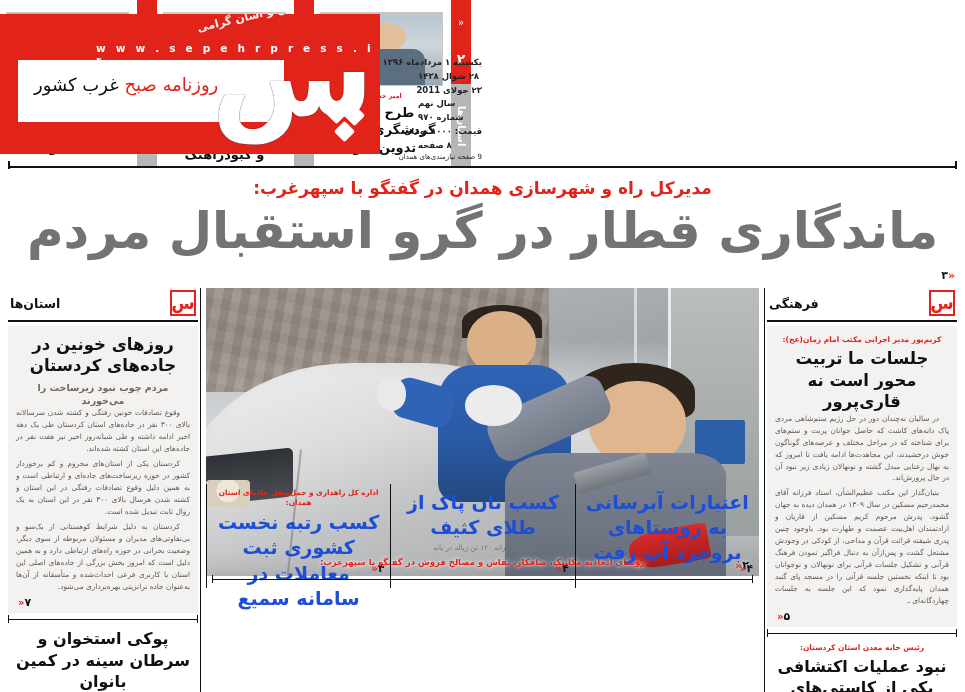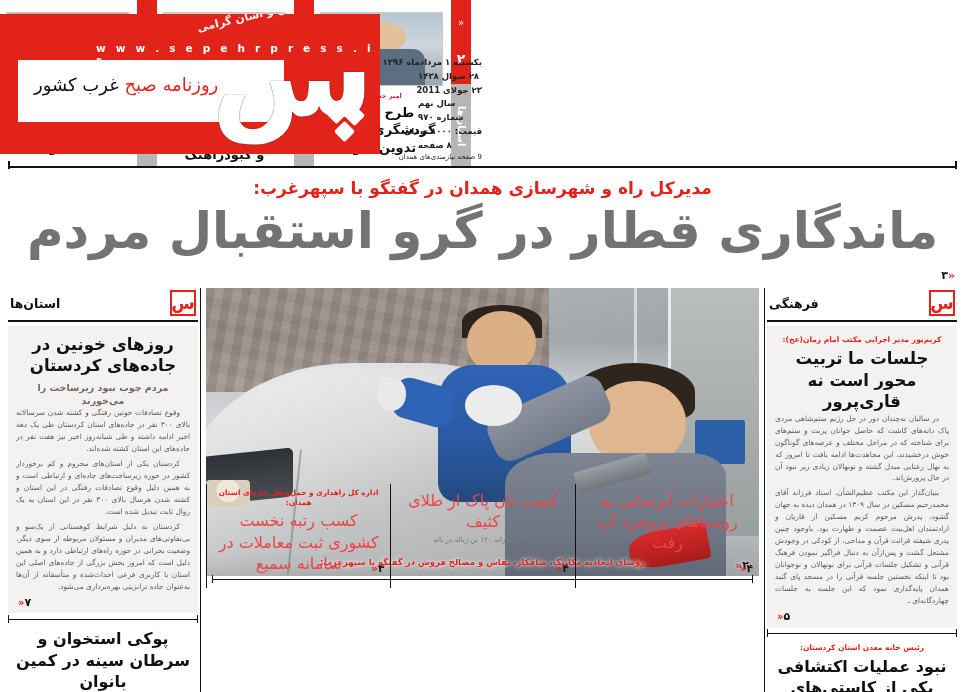--- a/index.html
+++ b/index.html
@@ -413,21 +413,21 @@
     position: absolute; left: 0; right: 0; bottom: 0; height: 104px;
     display: flex; flex-direction: row;
   }
   .bcell {
     flex: 1 1 0; padding: 4px 7px 0 7px; box-sizing: border-box;
     text-align: center; position: relative;
     border-left: 1px solid #111;
   }
   .bcell:last-child { border-left: none; }
   .bcell .bk { color: #e2231a; font-size: 7.3px; font-weight: bold; line-height: 1.4; }
-  .bcell .bt { font-size: 16px; font-weight: normal; line-height: 1.32; color: #ef4444; margin-top: 2px; }
+  .bcell .bt { font-size: 19px; font-weight: bold; line-height: 1.32; color: #1d4ed8; margin-top: 2px; }
   .bcell .bs { font-size: 7.2px; color: #7c7672; margin-top: 3px; }
   .bcell .bp {
     position: absolute; right: 6px; bottom: 14px;
     font-size: 10.5px; font-weight: bold; color: #111;
   }
   .bcell .bp .chev { color: #e2231a; }
   .bottom-rule {
     position: absolute; left: 6px; right: 6px; bottom: 8px; height: 1px; background: #111;
   }
   .bottom-rule::before, .bottom-rule::after {

